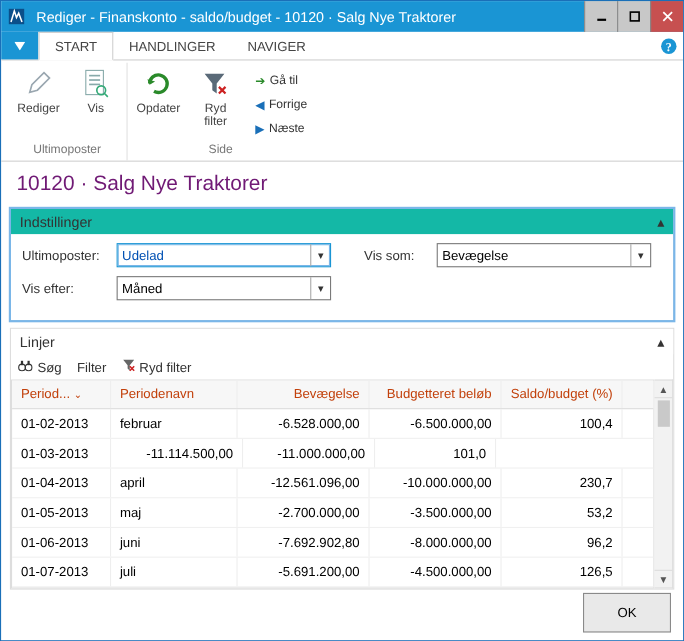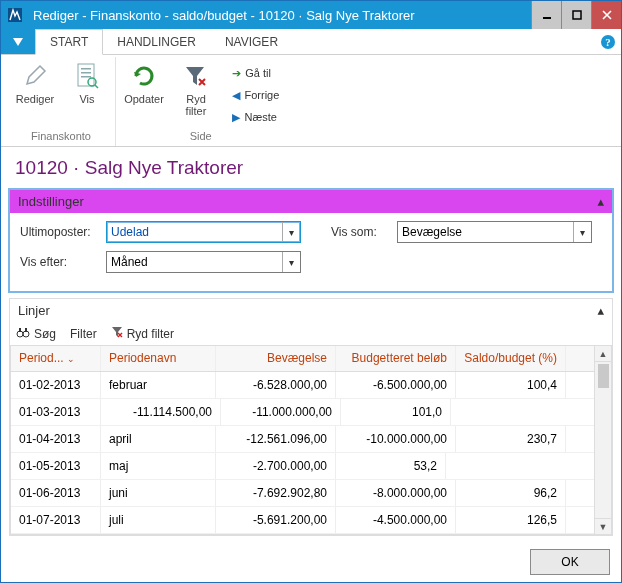--- a/index.html
+++ b/index.html
@@ -115,21 +115,21 @@
   .panel {
     margin:4px 8px;
     border:1px solid #b8c8dc;
     background:#f3f6fa;
   }
   .panel.focus { outline:2px solid #7ab6e8; outline-offset:-1px;}
   .panel-header {
     display:flex;align-items:center;
     padding:4px 8px;
     font-size:13px;color:#333;
-    background:#d946ef;
+    background:#14b8a6;
   }
   .panel-header .chev {margin-left:auto;color:#333;}
   .panel-body {
     padding:8px 10px 10px 10px;
     background:#fff;
   }
   
   .formrow {display:flex;gap:30px;margin-bottom:8px;align-items:center;}
   .field {display:flex;align-items:center;gap:6px;}
   .field label {width:80px;color:#333;}
@@ -189,21 +189,21 @@
     background:#f2f2f2;
   }
   .vscroll .arr{height:16px;width:100%;display:flex;align-items:center;justify-content:center;font-size:9px;color:#555;border-bottom:1px solid #ddd;}
   .vscroll .arr.bot{border-top:1px solid #ddd;border-bottom:none;margin-top:auto;}
   .vscroll .thumb{width:11px;height:24px;background:#c9c9c9;margin-top:2px;}
   
   .footer {
     position:absolute;bottom:8px;right:12px;
   }
   .okbtn {
-    width:80px;height:26px;
+    width:80px;height:36px;
     border:1px solid #8a8a8a;
     background:#e9e9e9;
     font-size:12px;
   }
 </style>
 </head>
 <body>
 
 <div class="titlebar">
   <div class="app-icon">
@@ -267,21 +267,21 @@
               <rect x="6" y="6" width="10" height="1.5" fill="#8aa"></rect>
               <rect x="6" y="10" width="10" height="1.5" fill="#8aa"></rect>
               <rect x="6" y="14" width="10" height="1.5" fill="#8aa"></rect>
               <circle cx="17" cy="20" r="4" fill="none" stroke="#3a7" stroke-width="1.5"></circle>
               <path d="M20 23 L23 26" stroke="#3a7" stroke-width="1.5"></path>
             </svg>
           </div>
         <span>Vis</span>
       </div>
     </div>
-    <div class="grouplabel">Finanskonto</div>
+    <div class="grouplabel">Ultimoposter</div>
   </div>
   <div class="ribgroup">
     <div class="btns">
       <div class="bigbtn">
         <div class="ico">
             <svg width="28" height="28">
               <path d="M6 14 A8 8 0 1 1 10 21" fill="none" stroke="#2a8a2a" stroke-width="3"></path>
               <path d="M4 10 L6 15 L11 12 Z" fill="#2a8a2a"></path>
             </svg>
           </div>
@@ -405,20 +405,21 @@
             <div class="gcell c1">01-04-2013</div>
             <div class="gcell c2">april</div>
             <div class="gcell c3">-12.561.096,00</div>
             <div class="gcell c4">-10.000.000,00</div>
             <div class="gcell c5">230,7</div>
           </div>
           <div class="grow">
             <div class="gcell c1">01-05-2013</div>
             <div class="gcell c2">maj</div>
             <div class="gcell c3">-2.700.000,00</div>
+            <div class="gcell c4">-3.500.000,00</div>
             <div class="gcell c5">53,2</div>
           </div>
           <div class="grow">
             <div class="gcell c1">01-06-2013</div>
             <div class="gcell c2">juni</div>
             <div class="gcell c3">-7.692.902,80</div>
             <div class="gcell c4">-8.000.000,00</div>
             <div class="gcell c5">96,2</div>
           </div>
           <div class="grow">

